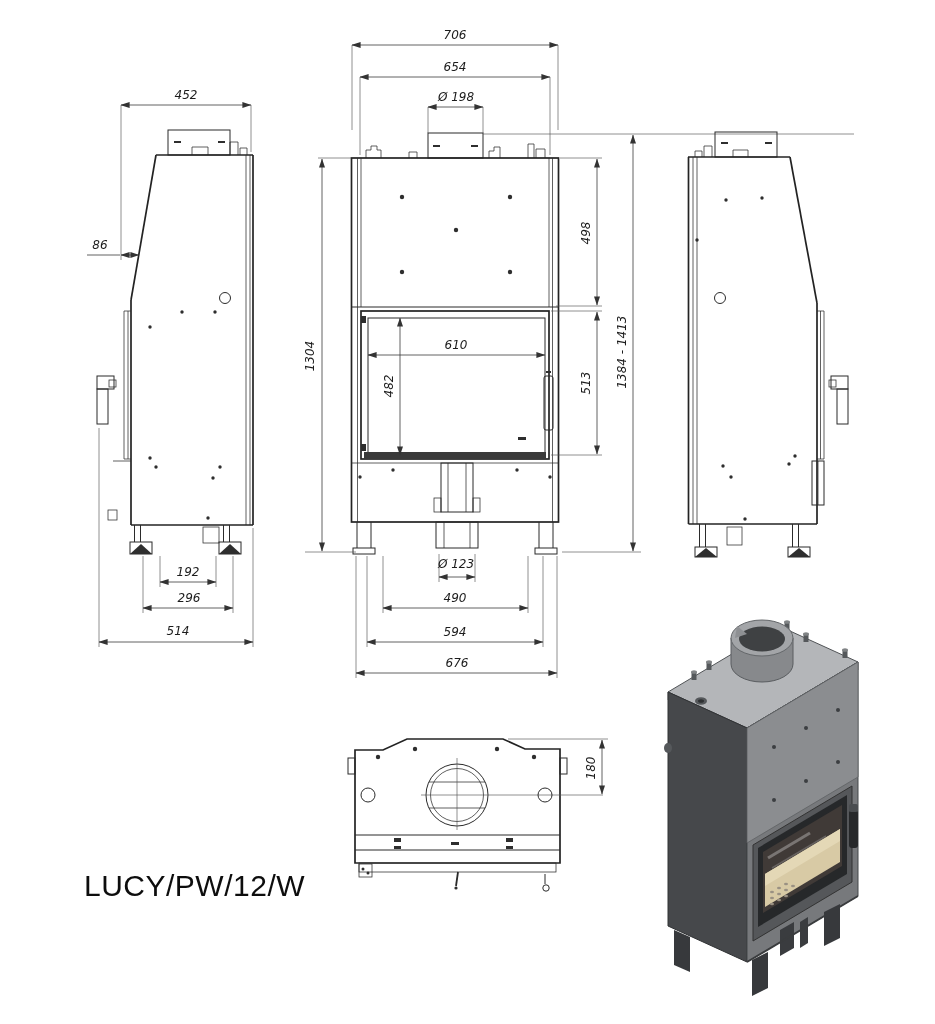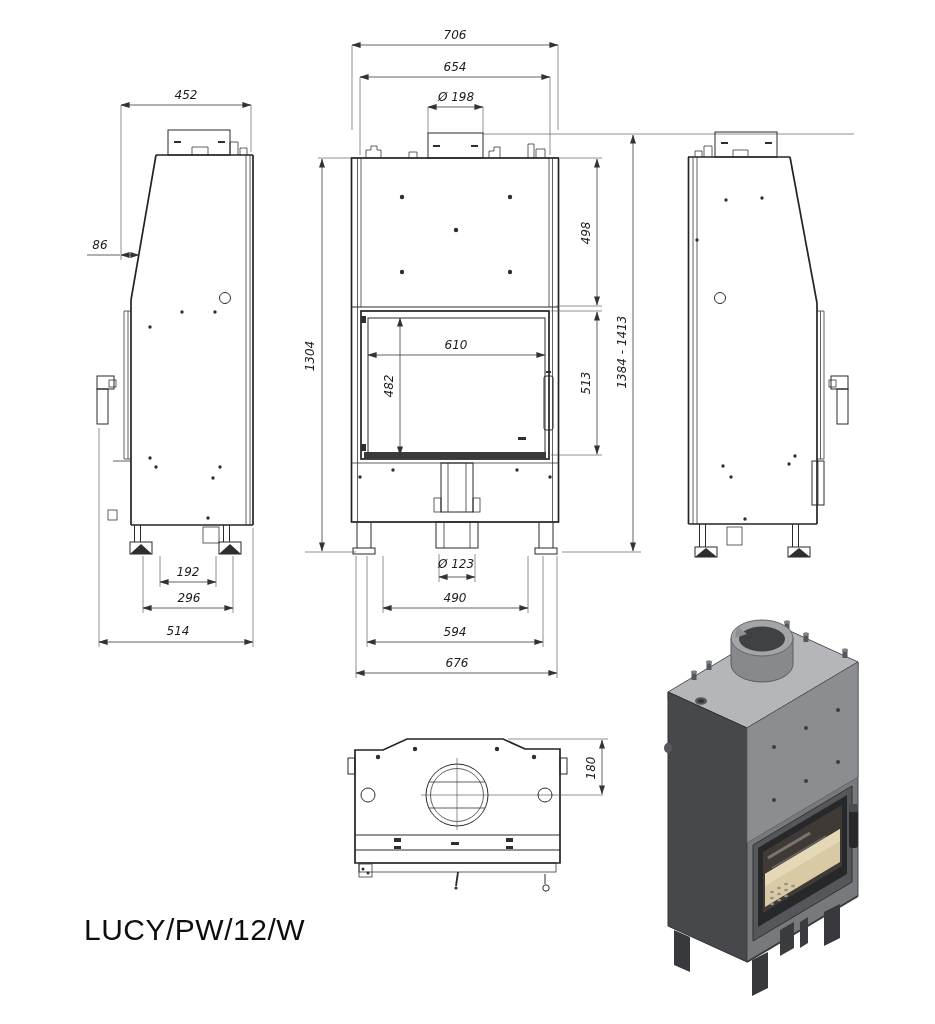--- a/index.html
+++ b/index.html
@@ -6,21 +6,21 @@
   #canvas{position:relative;width:935px;height:1024px;background:#ffffff;margin:0 auto;
           font-family:"DejaVu Sans",sans-serif;overflow:hidden;}
   #drawing{position:absolute;left:0;top:0;}
   .b2{stroke:#232323;stroke-width:1.7;fill:none}
   .b1{stroke:#2b2b2b;stroke-width:1;fill:none}
   .b07{stroke:#2b2b2b;stroke-width:.75;fill:none}
   .dim{stroke:#3a3a3a;stroke-width:.8;fill:none}
   .ext{stroke:#555;stroke-width:.65;fill:none}
   .dk{fill:#2e2e2e;stroke:none}
   .dimtxt{font:italic 12px "DejaVu Sans",sans-serif;fill:#1c1c1c;text-anchor:middle}
-  #model-label{position:absolute;left:84px;top:913px;font-family:"Liberation Sans",sans-serif;
+  #model-label{position:absolute;left:84px;top:869px;font-family:"Liberation Sans",sans-serif;
      font-size:30px;color:#0d0d0d;letter-spacing:.5px;white-space:nowrap;}
 </style>
 </head>
 <body>
 
 <div id="canvas">
 <svg id="drawing" width="935" height="1024" viewBox="0 0 935 1024">
   <defs>
     <marker id="ae" markerWidth="10" markerHeight="8" refX="8.6" refY="4" orient="auto" markerUnits="userSpaceOnUse">
       <path d="M0,1 L9,4 L0,7 Z" fill="#333"></path>

